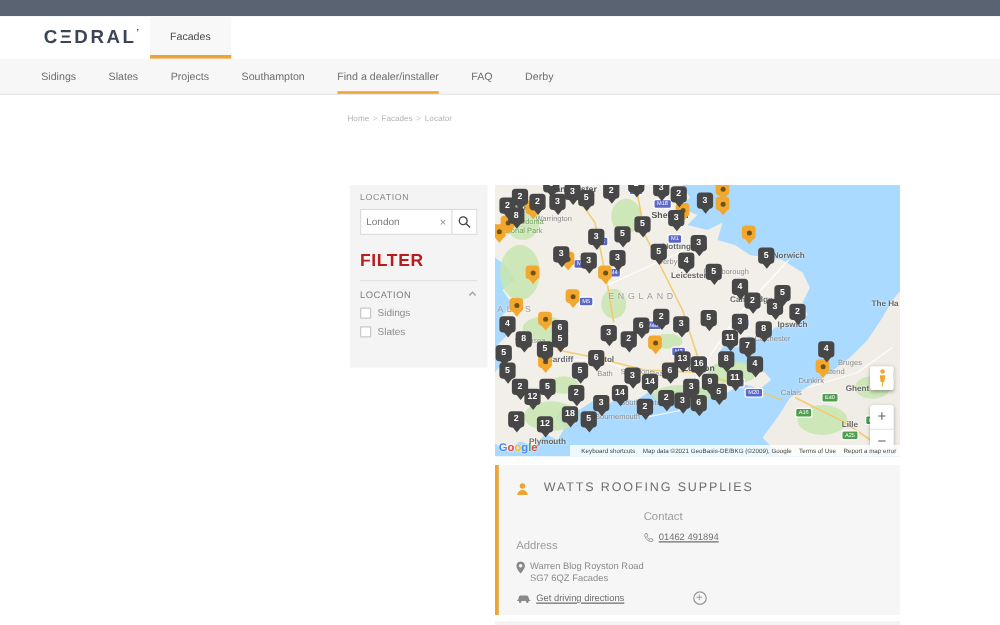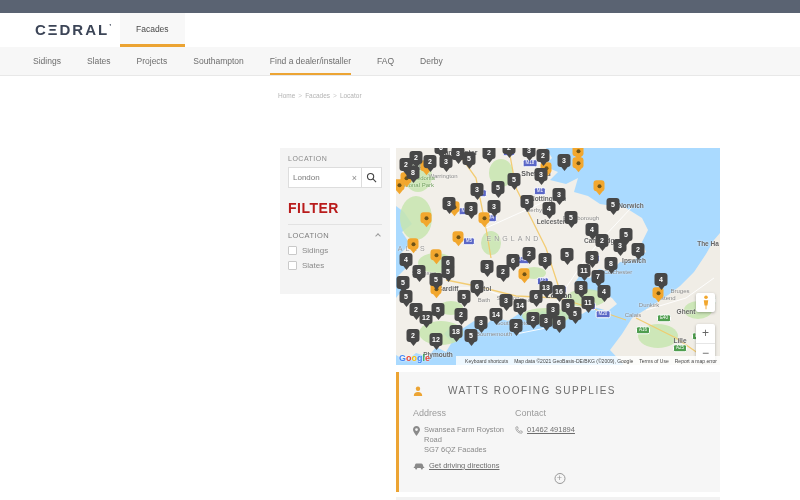--- a/index.html
+++ b/index.html
@@ -65,23 +65,23 @@
   .zoom-box { top:176px; width:19px; height:38px; display:flex; flex-direction:column; cursor:pointer; }
   .zoom-btn { flex:1; display:flex; align-items:center; justify-content:center; font-size:12px; color:#666; }
   .zoom-btn:first-child { border-bottom:1px solid #e6e6e6; }
   .google-logo { position:absolute; left:3px; bottom:2px; font-size:9px; font-weight:bold; z-index:5; text-shadow:0 0 2px #fff; }
   .map-attr { position:absolute; right:0; bottom:0; height:9px; background:rgba(255,255,255,.8); display:flex; align-items:center; font-size:5px; color:#444; z-index:5; padding:0 3px; }
   .attr-item { margin-left:6px; white-space:nowrap; }
 
   
   .card { position:absolute; left:396px; top:372px; width:324px; height:120px; background:#f6f6f6; border-left:3px solid #eca433; padding:13px 14px 6px 14px; }
   .card-title-row { display:flex; align-items:center; margin-bottom:12px; }
-  .card-title { font-size:10px; color:#6e6e6e; letter-spacing:1.5px; margin-left:25px; }
+  .card-title { font-size:10px; color:#6e6e6e; letter-spacing:1.5px; margin-left:12px; }
   .card-cols { display:flex; }
-  .col-address { width:102px; }
+  .col-address { width:102px;margin-top:23px; }
   .col-contact { width:100px; }
   .col-prox { flex:1; }
   .col-h { font-size:9px; color:#9b9b9b; margin-bottom:7px; }
   .addr-line { display:flex; font-size:7.5px; color:#8a8a8a; line-height:10px; }
   .addr-line .txt { margin-left:4px; }
   .link { color:#6e6e6e; text-decoration:underline; cursor:pointer; }
   .dir-row { display:flex; align-items:center; margin-top:6px; font-size:7.5px; }
   .contact-row { display:flex; align-items:center; font-size:7.5px; }
   .prox-row { display:flex; }
   .prox-dist { font-size:10px; font-weight:bold; color:#3d3d3d; }
@@ -356,21 +356,21 @@
         </svg>
       <span class="card-title">WATTS ROOFING SUPPLIES</span>
     </div>
     <div class="card-cols">
       <div class="col-address">
         <div class="col-h">Address</div>
         <div class="addr-line">
           <svg class="icon-svg" width="7" height="10" viewBox="0 0 10 14" style="margin-top:1px">
               <path d="M5,0 C2.2,0 0,2.2 0,5 C0,8.5 5,14 5,14 C5,14 10,8.5 10,5 C10,2.2 7.8,0 5,0 Z M5,7 A2,2 0 1 1 5,3 A2,2 0 0 1 5,7 Z" fill="#8a8a8a"></path>
             </svg>
-          <span class="txt"><span>Swansea Farm Royston Road</span><br><span>SG7 6QZ Facades</span></span>
+          <span class="txt"><span>Warren Blog Royston Road</span><br><span>SG7 6QZ Facades</span></span>
         </div>
         <div class="dir-row">
           <svg class="icon-svg" width="12" height="8" viewBox="0 0 16 10">
               <path d="M2,6 L3,2.5 C3.2,1.8 3.8,1.5 4.5,1.5 L11,1.5 C11.8,1.5 12.4,1.8 12.8,2.5 L14,6 L15,6.5 L15,7.5 L1,7.5 L1,6.5 Z" fill="#8a8a8a"></path>
               <circle cx="4.2" cy="8.2" r="1.4" fill="#8a8a8a"></circle>
               <circle cx="11.8" cy="8.2" r="1.4" fill="#8a8a8a"></circle>
             </svg>
           <span class="link" style="margin-left:4px">Get driving directions</span>
         </div>
       </div>

